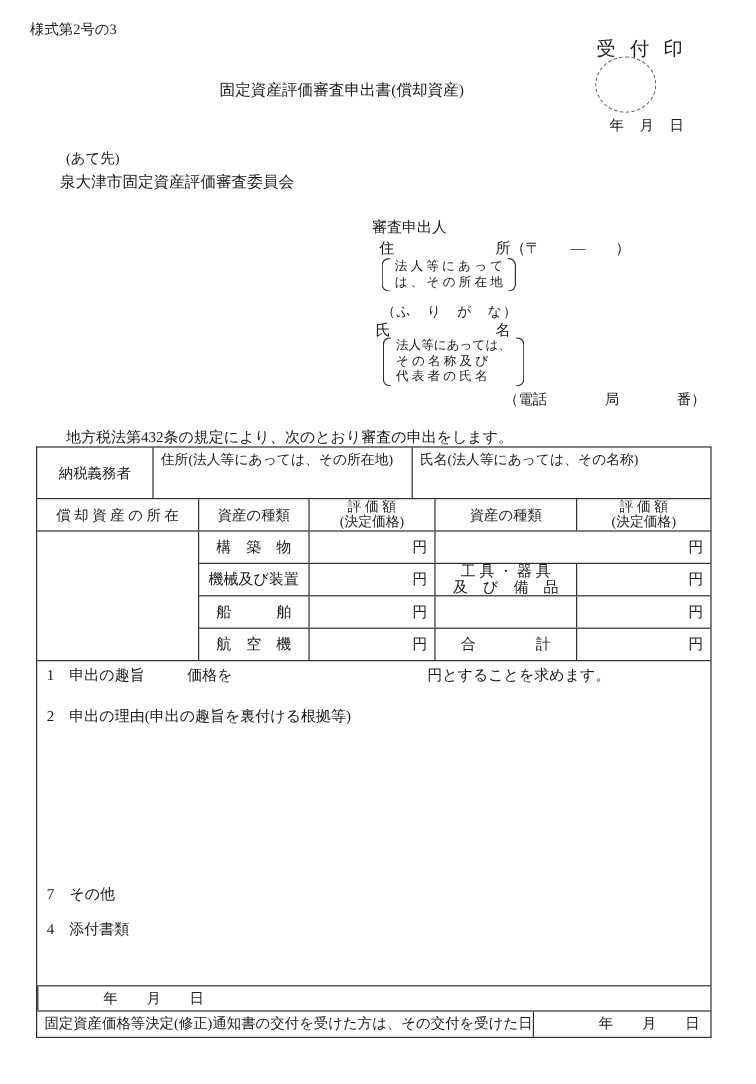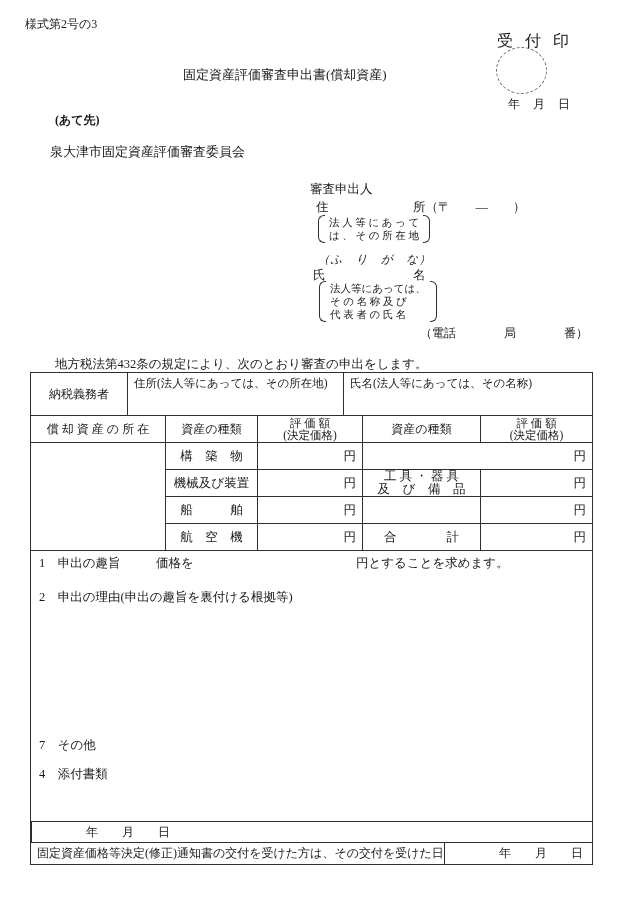--- a/index.html
+++ b/index.html
@@ -9,27 +9,27 @@
     color:#1a1a1a;font-size:12.5px;overflow:hidden;
   }
   .abs{position:absolute;white-space:nowrap;}
   .form-no{left:25px;top:16px;font-size:12px;}
   .doc-title{left:183px;top:66px;font-size:13px;}
   
   .stamp-label{left:497px;top:31px;font-size:16px;letter-spacing:4px;}
   .stamp-circle{left:496px;top:47px;width:49px;height:45px;border:1px dashed #6a6a6a;border-radius:50%;}
   .stamp-date{left:508px;top:96px;display:flex;gap:13px;font-size:12px;}
   
-  .to-label{left:55px;top:112px;font-size:12px;font-weight:bold;}
+  .to-label{left:55px;top:124px;font-size:12px;}
   .committee{left:50px;top:143px;font-size:13px;}
   
   .applicant-heading{left:310px;top:181px;}
   .addr-char{left:316px;top:199px;}
   .addr-rest{left:413px;top:199px;}
-  .furigana{left:318px;top:252px;font-size:11.5px;letter-spacing:1px;font-style:italic;}
+  .furigana{left:318px;top:252px;font-size:11.5px;letter-spacing:1px;}
   .name-char{left:313px;top:267px;}
   .name-rest{left:413px;top:267px;}
   .phone{left:420px;top:325px;font-size:12px;}
   .bracket-group{position:absolute;display:flex;align-items:stretch;}
   .bg1{left:318px;top:215px;}
   .bg2{left:319px;top:281px;}
   .bk{width:6px;border:1px solid #2e2e2e;}
   .bk-l{border-right:none;border-radius:6px 0 0 6px;}
   .bk-r{border-left:none;border-radius:0 6px 6px 0;}
   .bk-text{padding:1px 4px;font-size:10.5px;line-height:13px;white-space:nowrap;}

